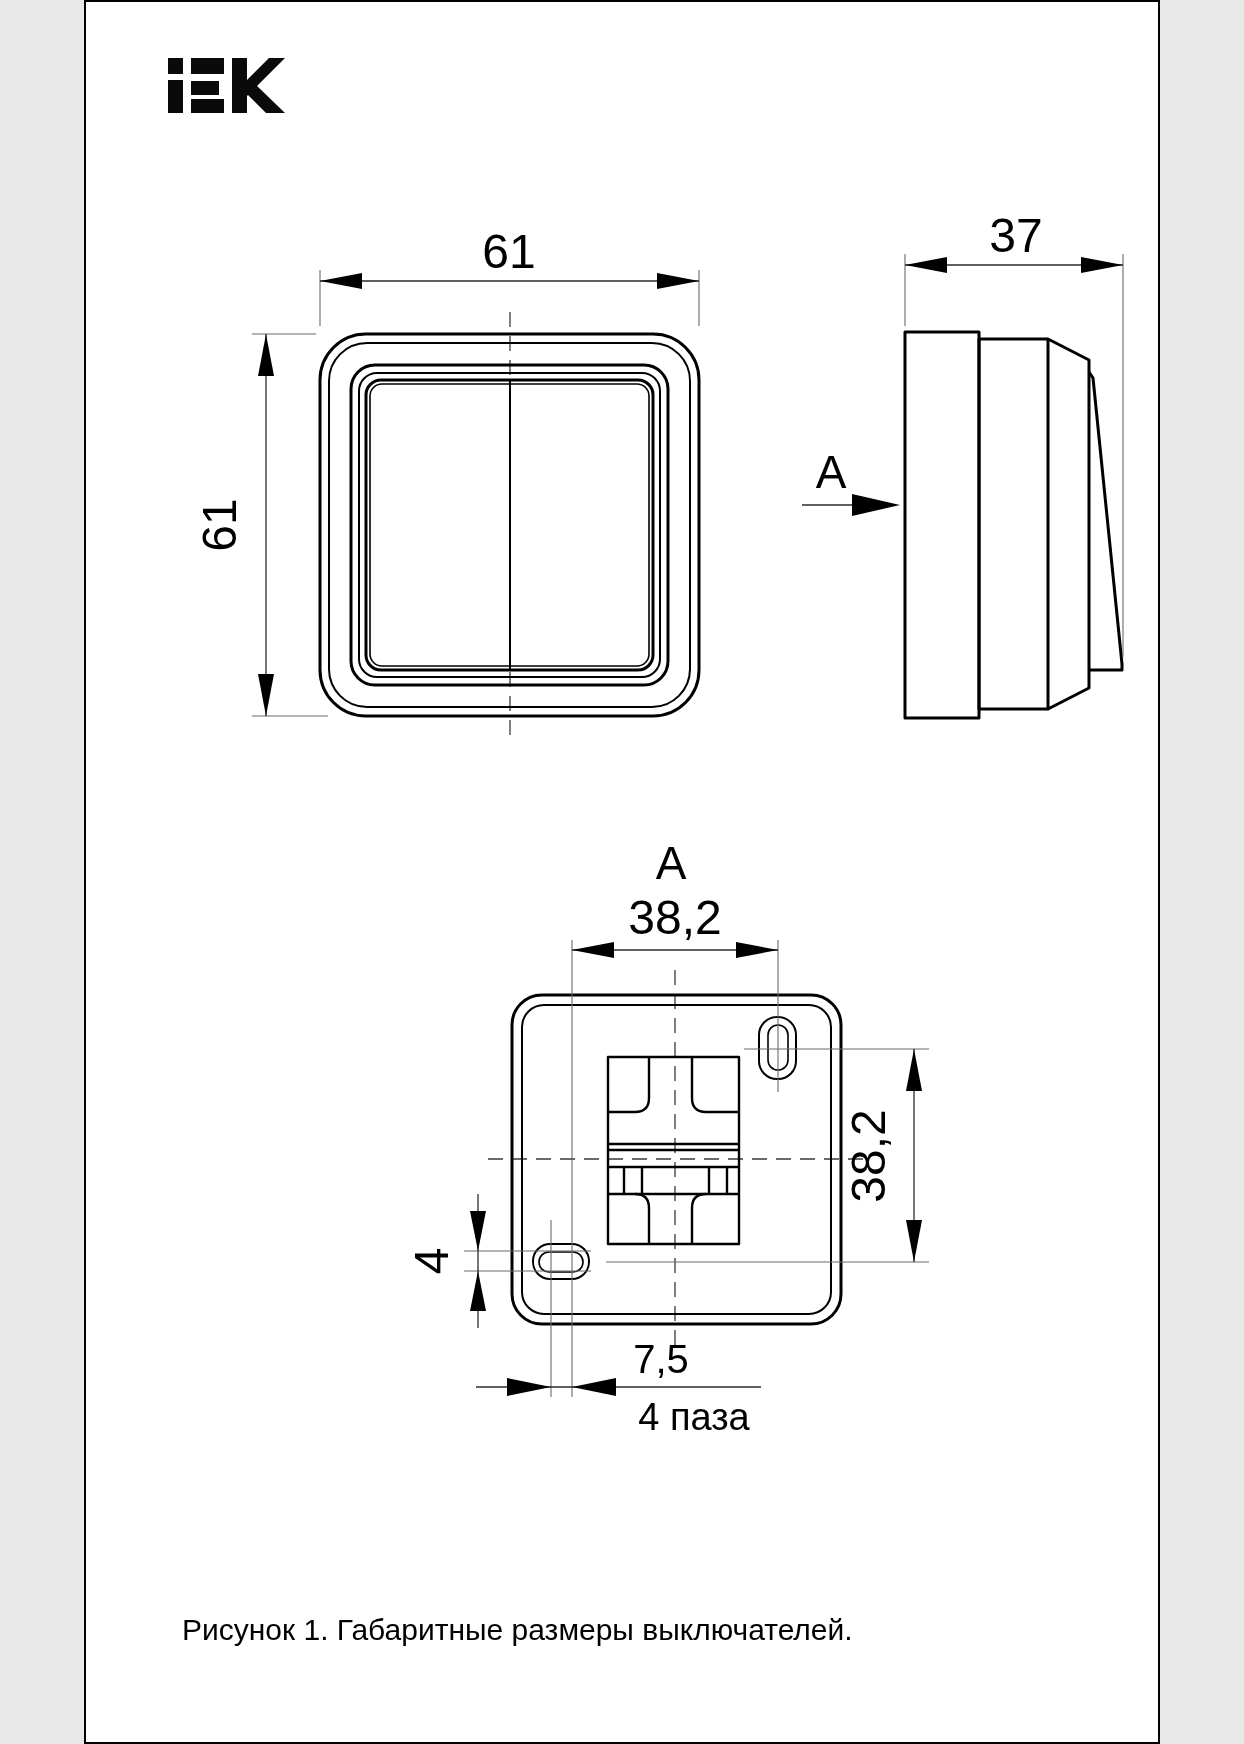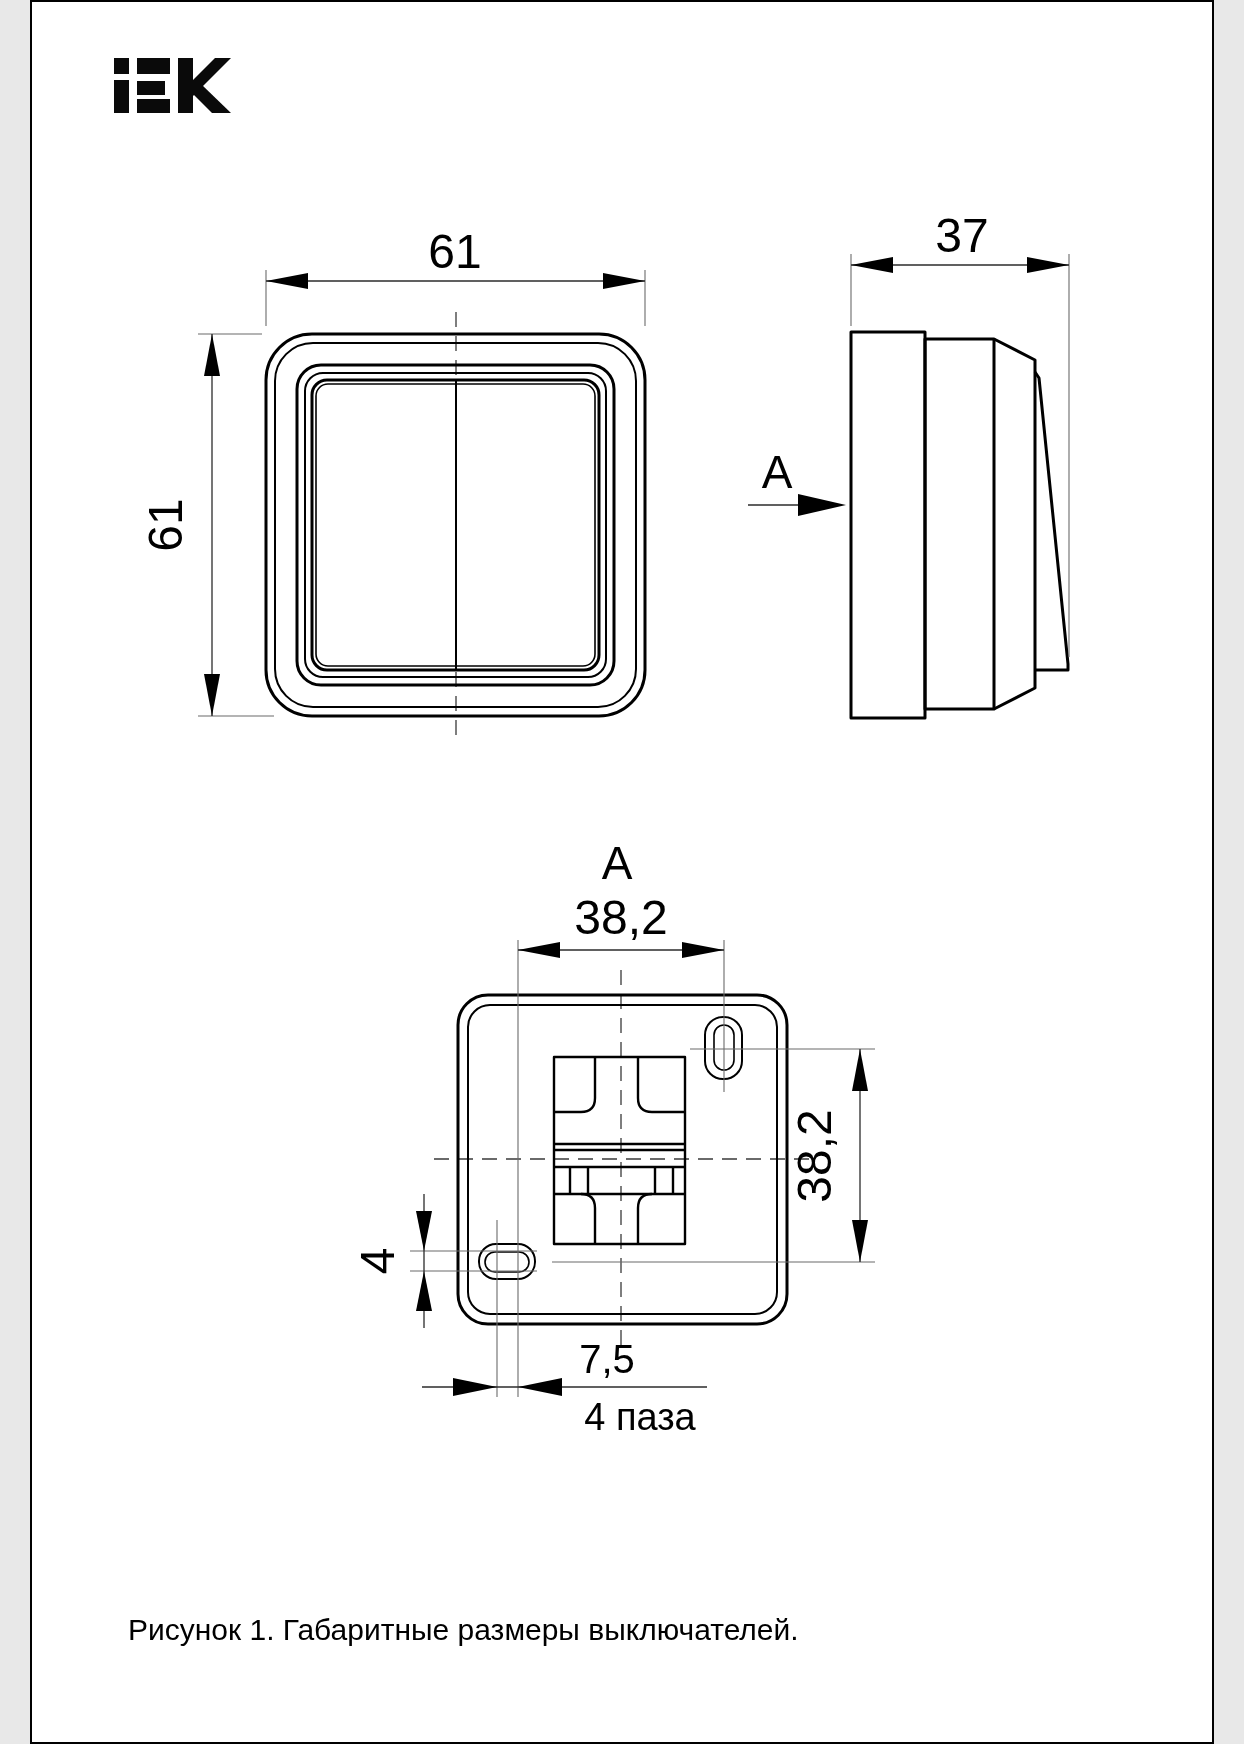--- a/index.html
+++ b/index.html
@@ -1,18 +1,18 @@
 <!DOCTYPE html>
 <html><head>
 <meta charset="utf-8">
 <style>
   html,body{margin:0;padding:0;background:#e8e8e8;}
   .page{
     position:relative;
-    width:1184px;height:1744px;
+    width:1076px;height:1744px;
     margin:0 auto;
     background:#ffffff;
     border:2px solid #000;
     box-sizing:border-box;
     font-family:"Liberation Sans", sans-serif;
   }
   svg{display:block;}
   .obj{stroke:#000;fill:none;stroke-linejoin:round;}
   .sw3{stroke-width:3px;}
   .sw2{stroke-width:2px;}

